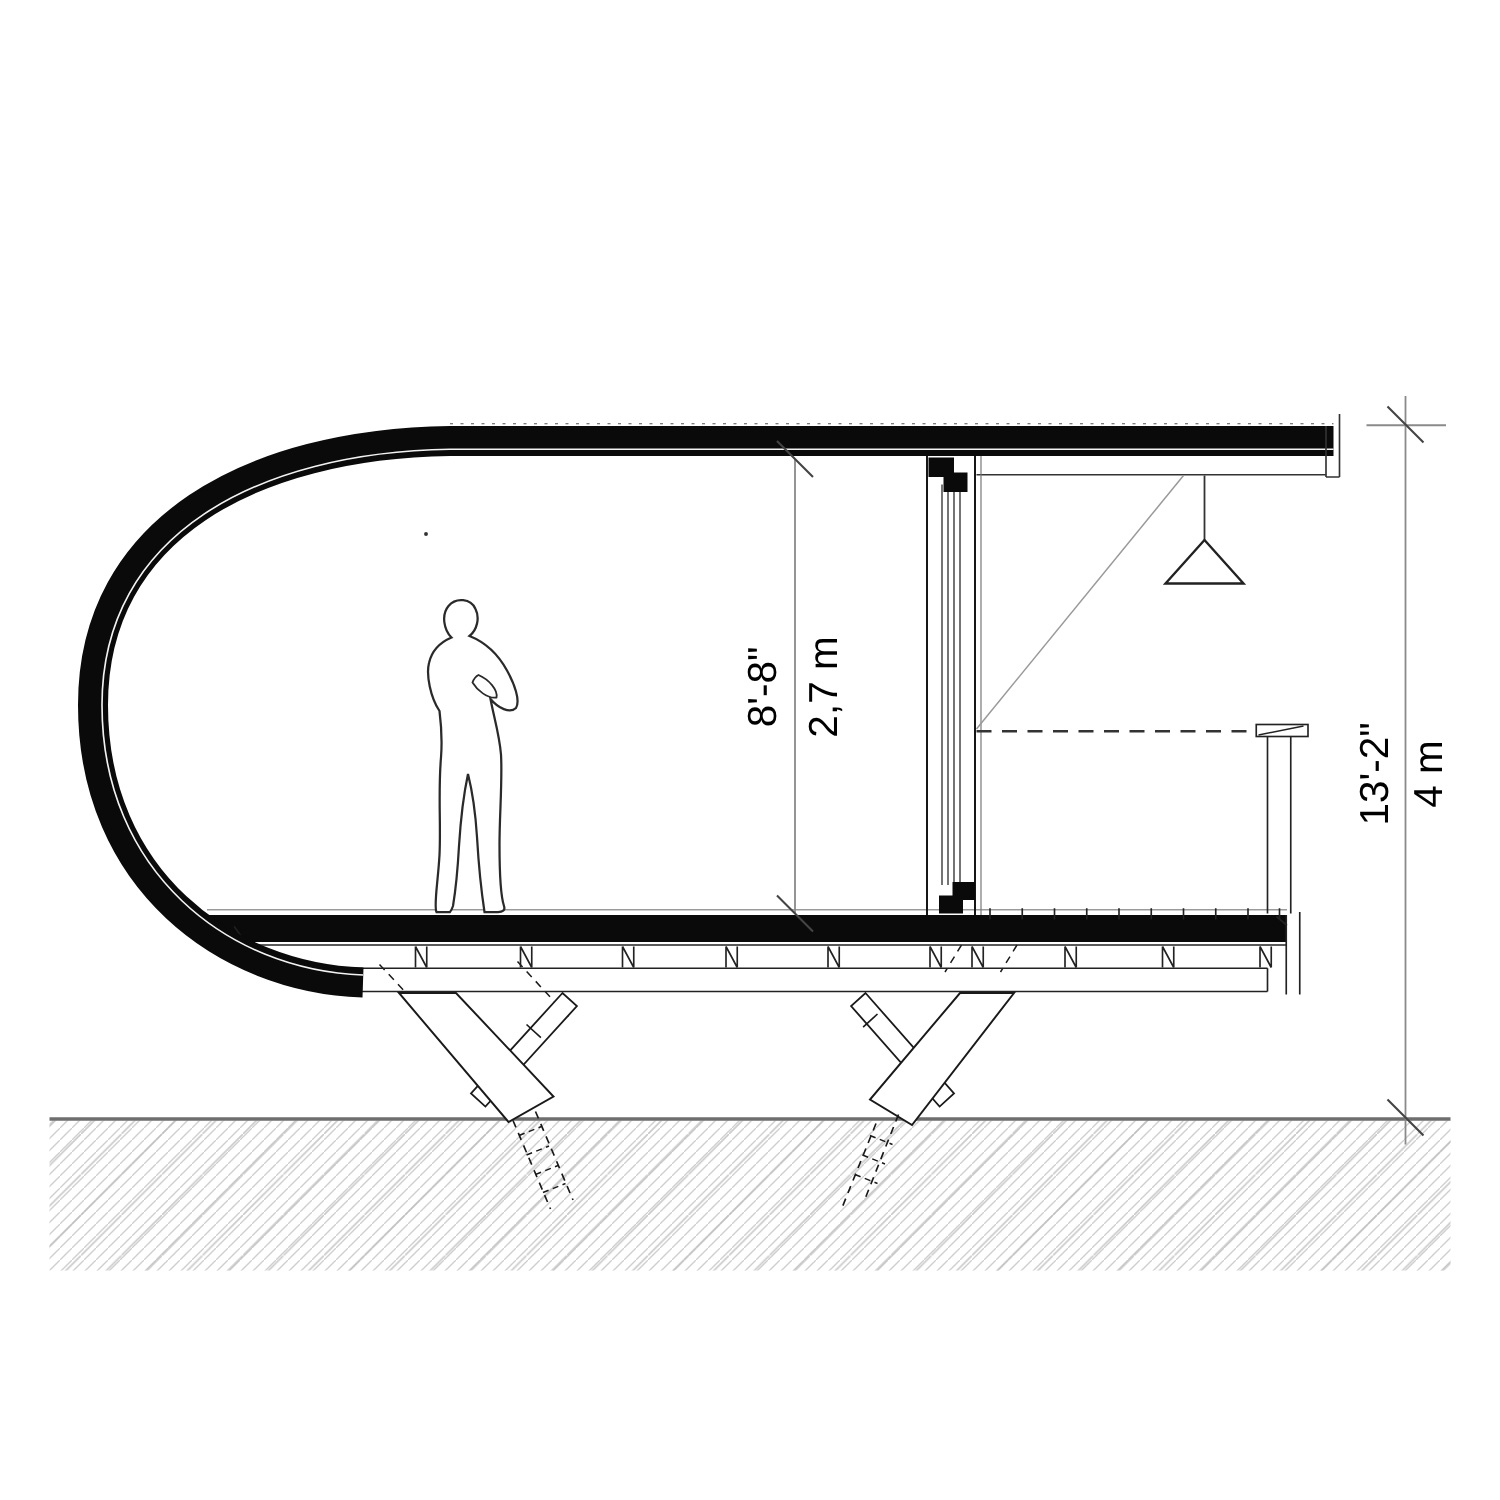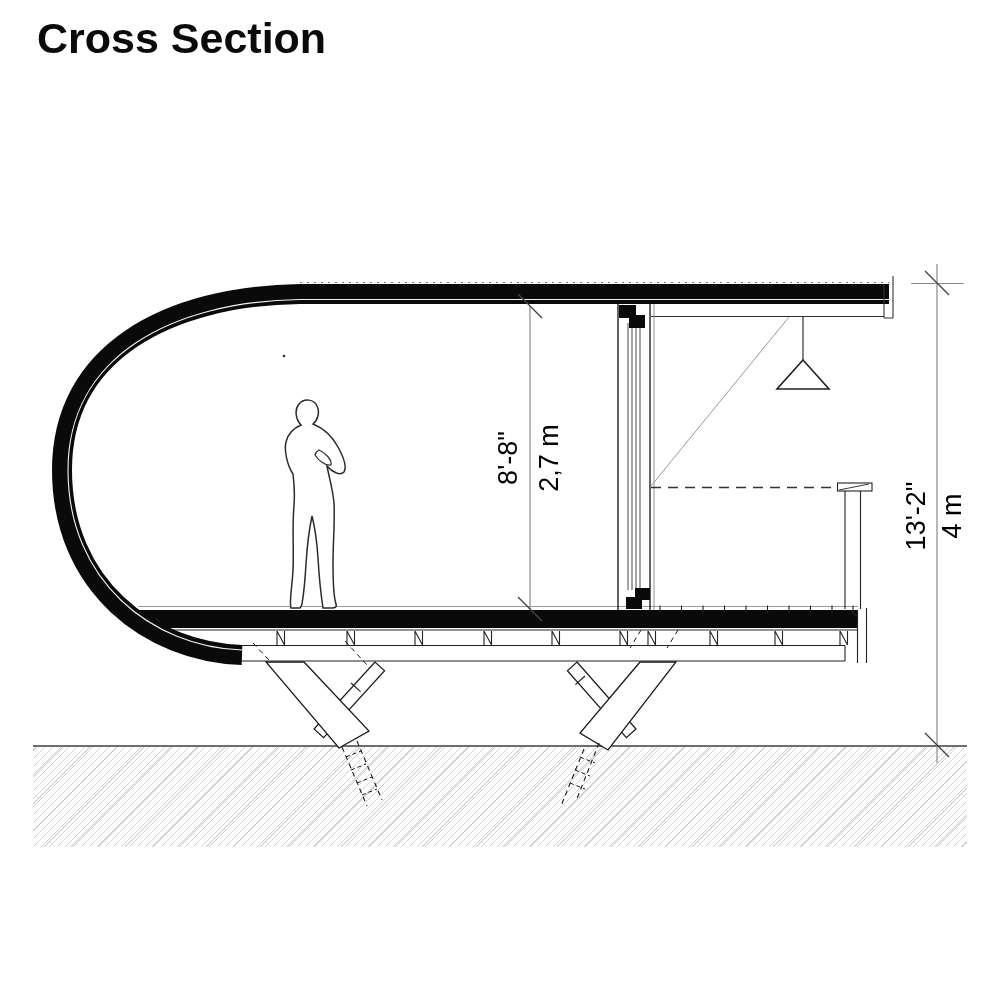--- a/index.html
+++ b/index.html
@@ -5,21 +5,20 @@
   html,body{margin:0;padding:0;background:#ffffff;width:1000px;height:1000px;overflow:hidden;}
   #stage{position:relative;width:1000px;height:1000px;background:#ffffff;font-family:"Liberation Sans",sans-serif;}
   #title{position:absolute;left:37px;top:14px;margin:0;font-size:43px;font-weight:700;color:#0a0a0a;letter-spacing:0px;font-family:"Liberation Sans",sans-serif;}
   svg{position:absolute;left:0;top:0;}
   svg text{font-family:"Liberation Sans",sans-serif;font-size:27px;fill:#000;}
 </style>
 </head>
 <body>
 
 <div id="stage">
-  <h1 id="title">Cross Section</h1>
 
   <svg width="1000" height="1000" viewBox="0 0 1000 1000">
     <defs>
       <pattern id="hatchA" width="8" height="8" patternUnits="userSpaceOnUse">
         <path d="M-1 9 L9 -1" stroke="#cfcfcf" stroke-width="0.9" fill="none"></path>
       </pattern>
       <pattern id="hatchB" width="27" height="27" patternUnits="userSpaceOnUse">
         <path d="M-2 29 L29 -2" stroke="#bdbdbd" stroke-width="1.1" fill="none"></path>
       </pattern>
       <g id="nmark">

